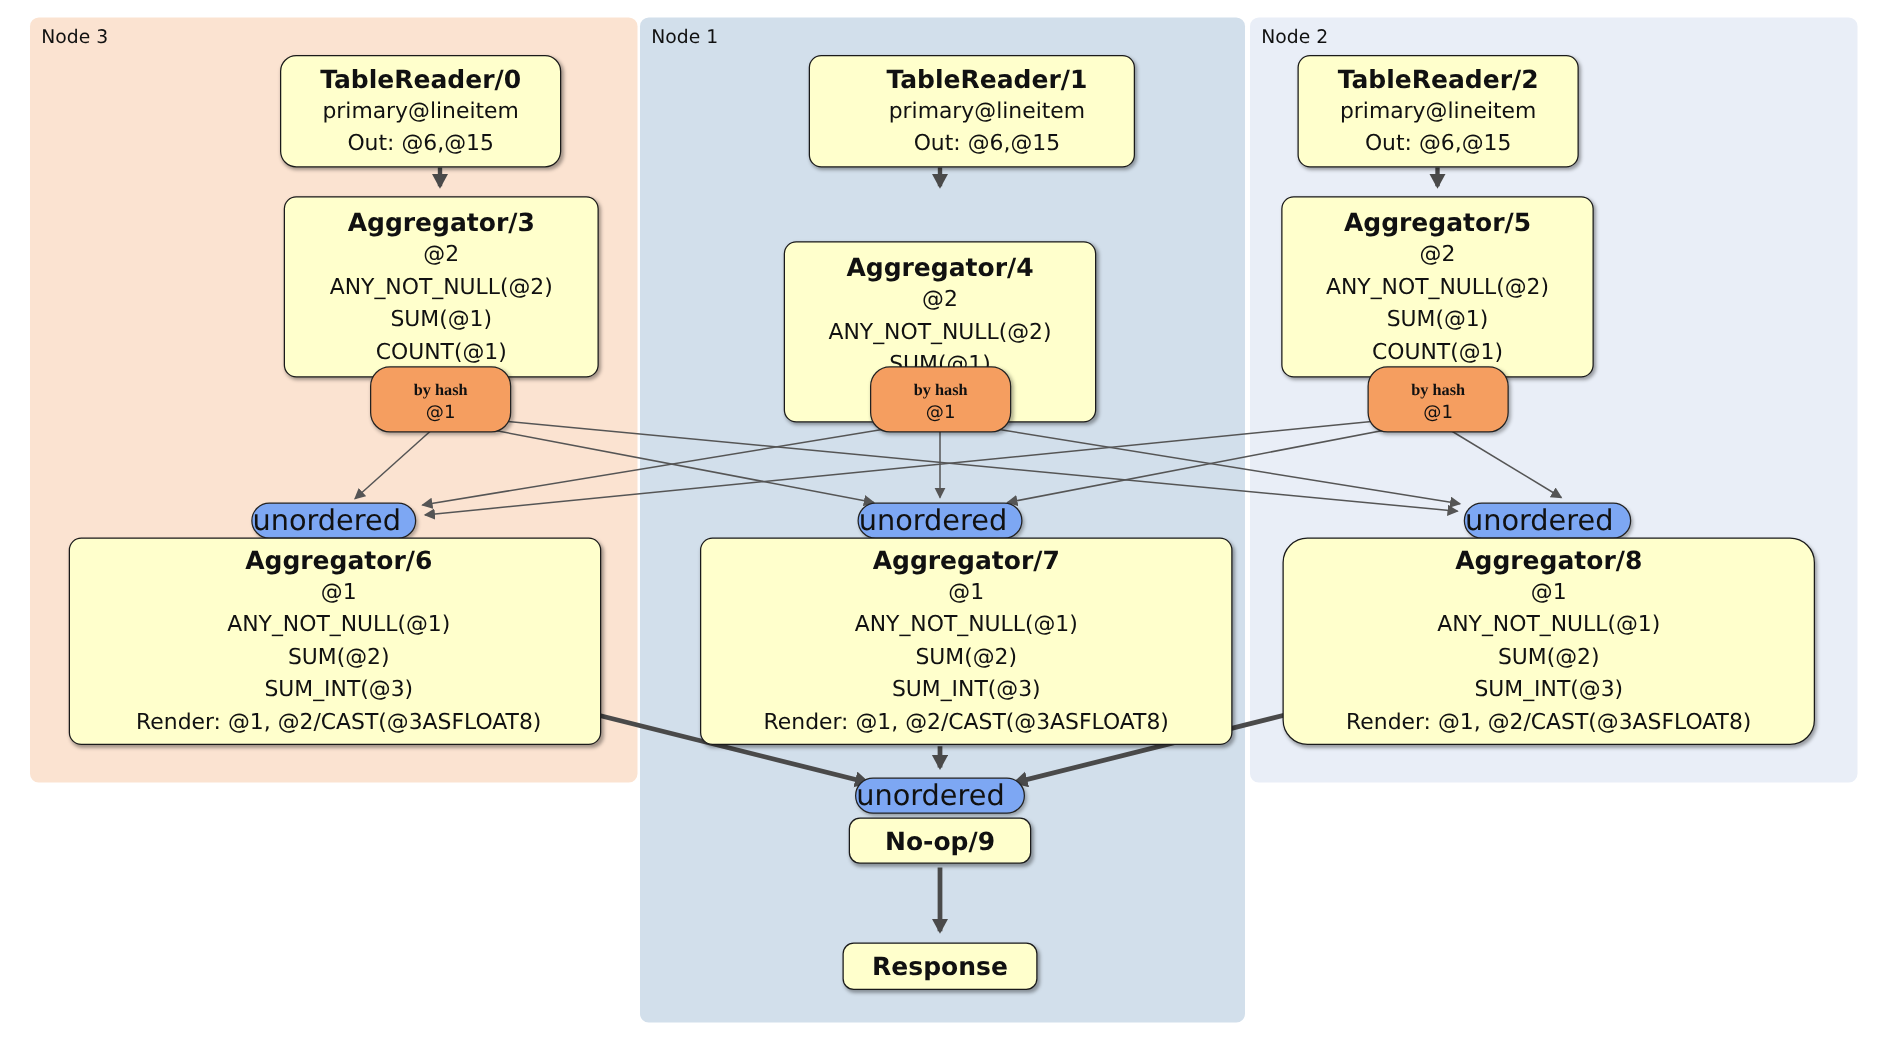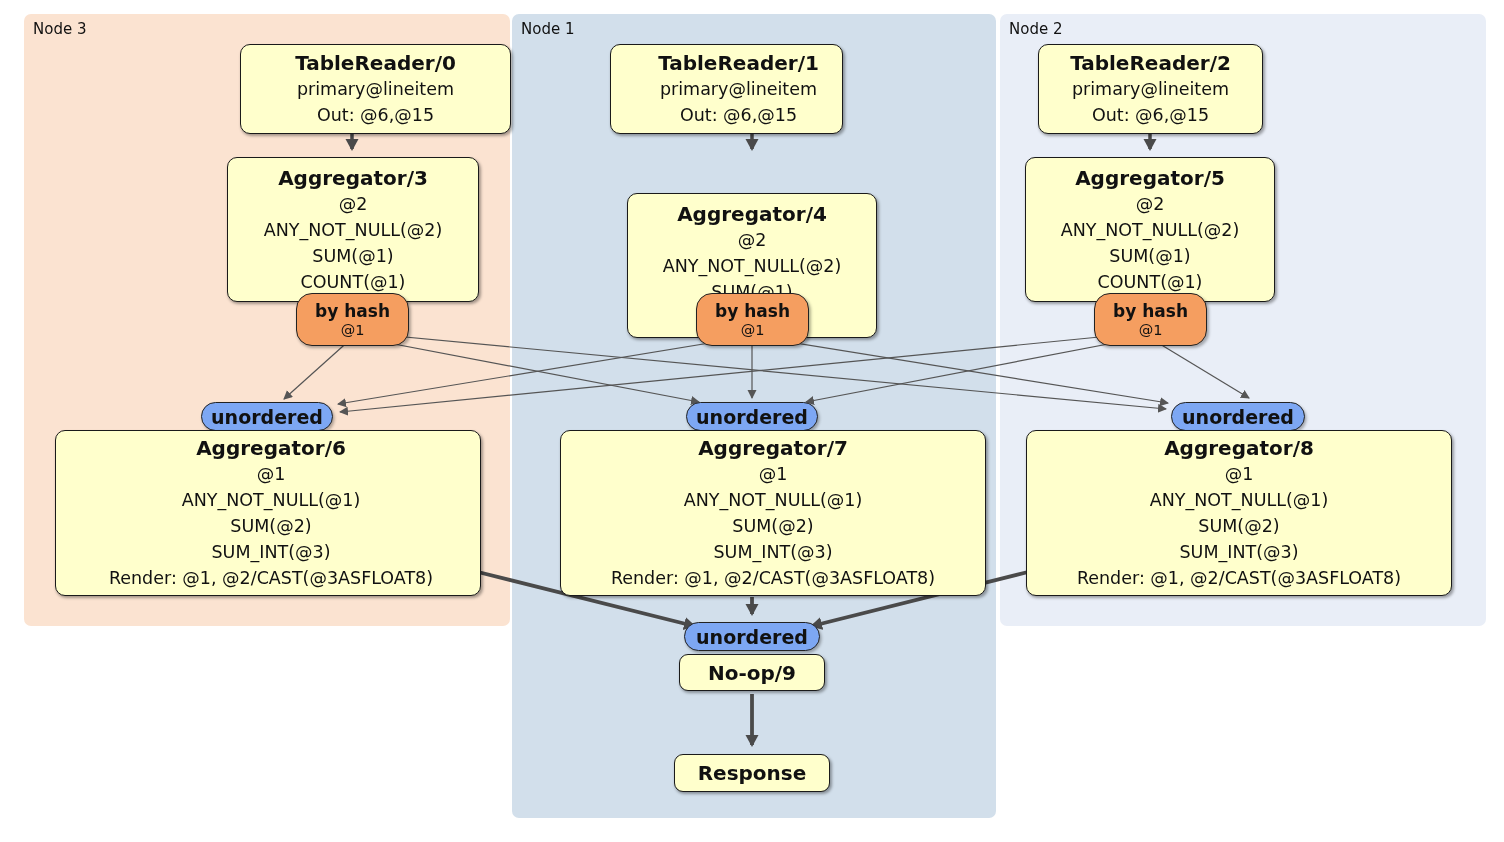--- a/index.html
+++ b/index.html
@@ -38,31 +38,31 @@
 
   .pill-hash{
     position:absolute;
     background:var(--hash-bg);
     border:1.6px solid #222;
     border-radius:16px;
     box-shadow:1.5px 2px 3px rgba(0,0,0,0.3);
     display:flex;flex-direction:column;justify-content:center;align-items:center;
     box-sizing:border-box;
   }
-  .pill-hash .rlabel{font-weight:bold;font-size:17px;line-height:21px;}
+  .pill-hash .rlabel{font-weight:bold;font-size:13px;line-height:21px;font-family:Liberation Serif, serif;}
   .pill-hash .rdetail{font-size:14.5px;line-height:17px;}
 
   .pill-unordered{
     position:absolute;
     background:var(--unordered-bg);
     border:1.6px solid #222;
     border-radius:15px;
     box-shadow:1.5px 2px 3px rgba(0,0,0,0.3);
-    display:flex;justify-content:center;align-items:center;
-    font-weight:bold;font-size:19px;
+    display:flex;justify-content:flex-start;align-items:center;
+    font-weight:normal;font-size:23px;
     box-sizing:border-box;
   }
 </style>
 </head>
 <body>
 
 <div class="canvas">
 
   <div class="region" style="left:24px;top:14px;width:486px;height:612px;background:var(--node3-bg);">
     <div class="region-label">Node 3</div>
@@ -96,26 +96,26 @@
     <line x1="352" y1="336" x2="699" y2="402" stroke="#555" stroke-width="1.2" marker-end="url(#mthin)"></line>
     <line x1="352" y1="332" x2="1166" y2="409" stroke="#555" stroke-width="1.2" marker-end="url(#mthin)"></line>
     <line x1="752" y1="336" x2="338" y2="404" stroke="#555" stroke-width="1.2" marker-end="url(#mthin)"></line>
     <line x1="752" y1="338" x2="752" y2="398" stroke="#555" stroke-width="1.2" marker-end="url(#mthin)"></line>
     <line x1="752" y1="336" x2="1168" y2="403" stroke="#555" stroke-width="1.2" marker-end="url(#mthin)"></line>
     <line x1="1150" y1="332" x2="340" y2="412" stroke="#555" stroke-width="1.2" marker-end="url(#mthin)"></line>
     <line x1="1150" y1="336" x2="806" y2="402" stroke="#555" stroke-width="1.2" marker-end="url(#mthin)"></line>
     <line x1="1150" y1="338" x2="1249" y2="398" stroke="#555" stroke-width="1.2" marker-end="url(#mthin)"></line>
   </svg>
 
-  <div class="box" style="left:240px;top:44px;width:271px;height:90px;">
+  <div class="box" style="left:224px;top:44px;width:225px;height:90px;border-radius:13px;">
     <div class="title">TableReader/0</div>
     <div class="pline">primary@lineitem</div>
     <div class="pline">Out: @6,@15</div>
   </div>
-  <div class="box" style="left:610px;top:44px;width:233px;height:90px;padding-left:30px;">
+  <div class="box" style="left:647px;top:44px;width:261px;height:90px;padding-left:30px;">
     <div class="title">TableReader/1</div>
     <div class="pline">primary@lineitem</div>
     <div class="pline">Out: @6,@15</div>
   </div>
   <div class="box" style="left:1038px;top:44px;width:225px;height:90px;">
     <div class="title">TableReader/2</div>
     <div class="pline">primary@lineitem</div>
     <div class="pline">Out: @6,@15</div>
   </div>
 
@@ -173,21 +173,21 @@
     <div class="pline">Render: @1, @2/CAST(@3ASFLOAT8)</div>
   </div>
   <div class="box" style="left:560px;top:430px;width:426px;height:166px;">
     <div class="title">Aggregator/7</div>
     <div class="pline">@1</div>
     <div class="pline">ANY_NOT_NULL(@1)</div>
     <div class="pline">SUM(@2)</div>
     <div class="pline">SUM_INT(@3)</div>
     <div class="pline">Render: @1, @2/CAST(@3ASFLOAT8)</div>
   </div>
-  <div class="box" style="left:1026px;top:430px;width:426px;height:166px;">
+  <div class="box" style="left:1026px;top:430px;width:426px;height:166px;border-radius:20px;">
     <div class="title">Aggregator/8</div>
     <div class="pline">@1</div>
     <div class="pline">ANY_NOT_NULL(@1)</div>
     <div class="pline">SUM(@2)</div>
     <div class="pline">SUM_INT(@3)</div>
     <div class="pline">Render: @1, @2/CAST(@3ASFLOAT8)</div>
   </div>
 
   <div class="pill-unordered" style="left:684px;top:622px;width:136px;height:29px;">
     <span>unordered</span>

